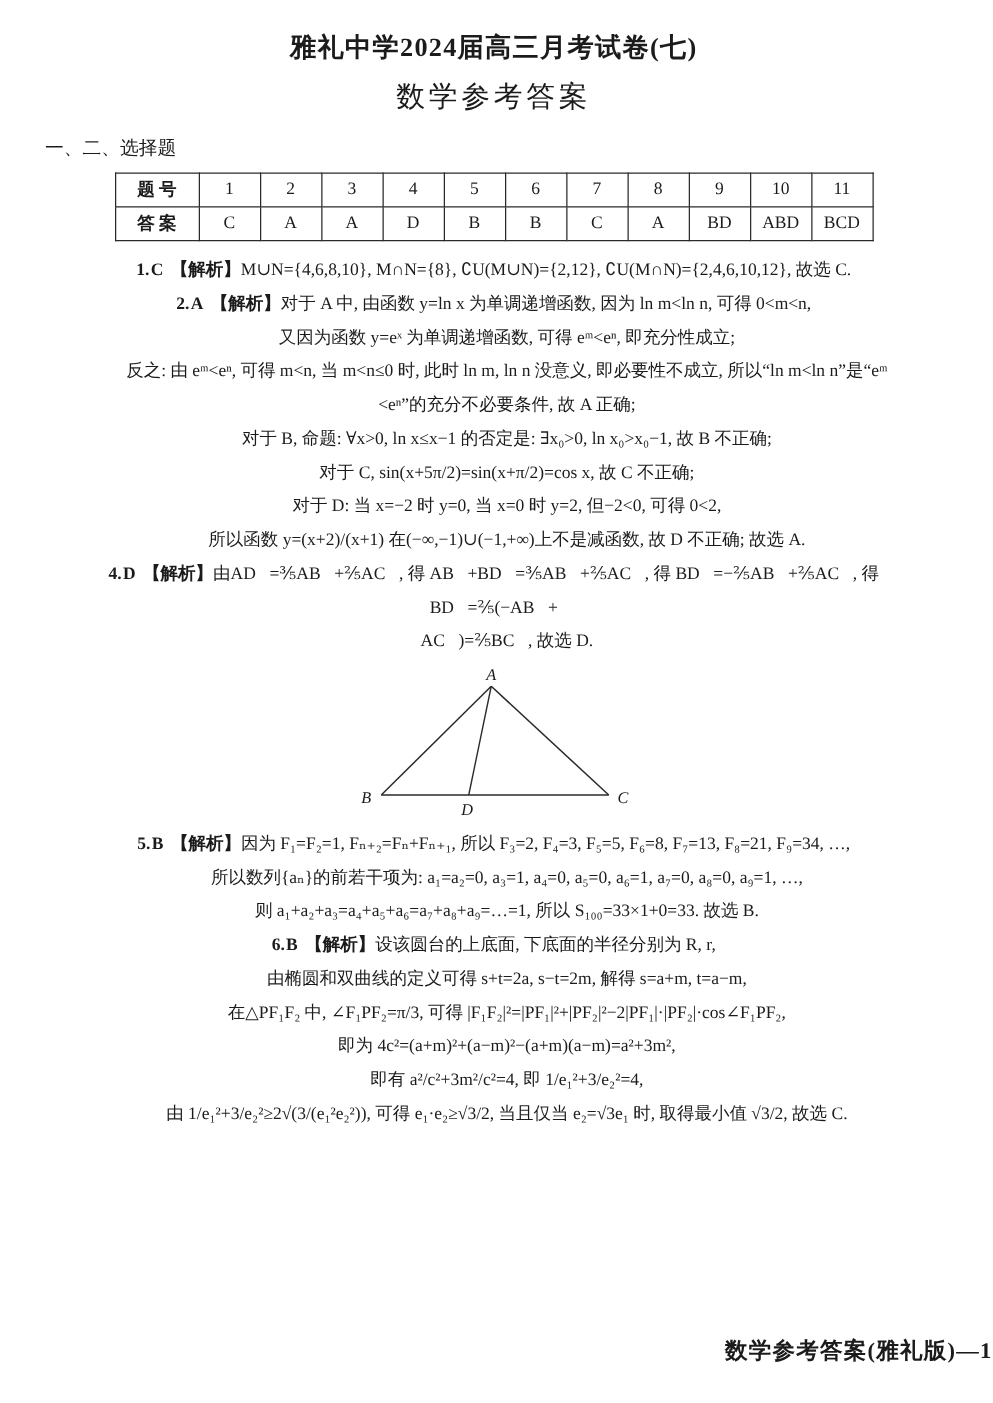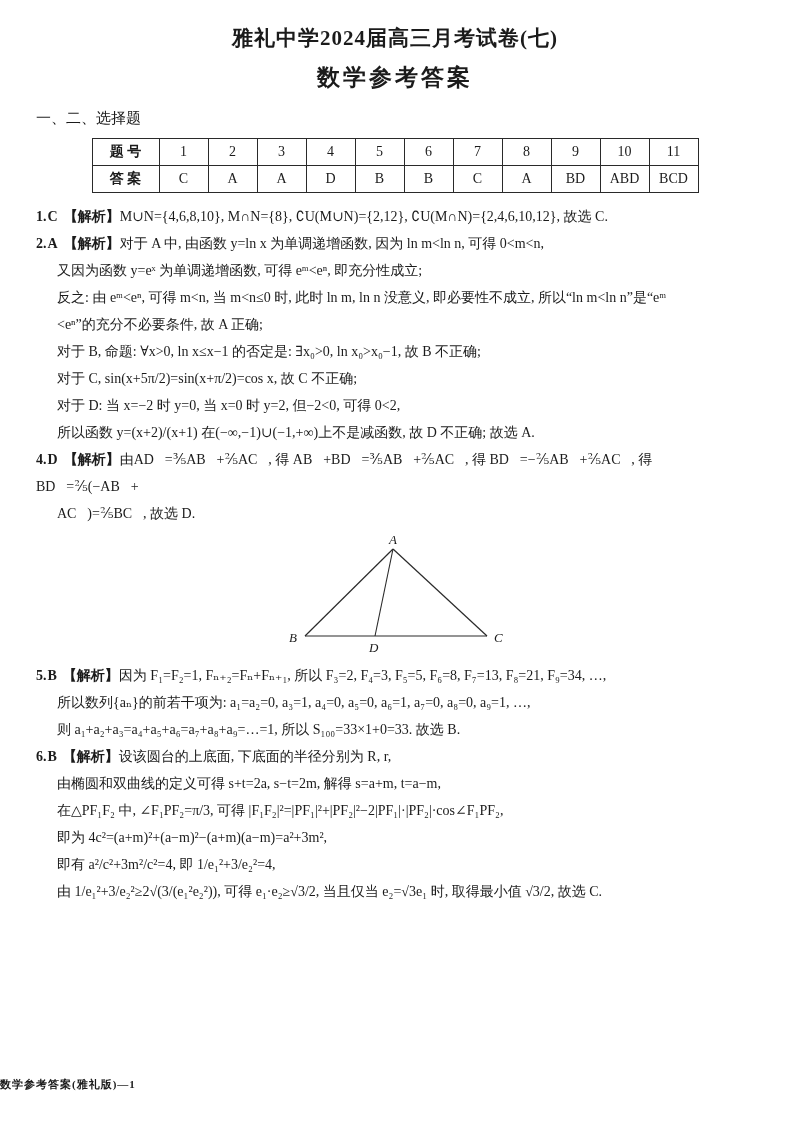--- a/index.html
+++ b/index.html
@@ -16,21 +16,21 @@
   .title {
     text-align:center;
     font-size:21px;
     font-weight:bold;
     letter-spacing:1px;
     margin-top:4px;
   }
   .subtitle {
     text-align:center;
     font-size:23px;
-    font-weight:bold;
+    font-weight:normal;
     letter-spacing:3px;
     margin-top:10px;
   }
   .section-label {
     font-size:15px;
     font-weight:normal;
     margin-top:16px;
   }
   table.answer-table {
     border-collapse:collapse;
@@ -42,21 +42,21 @@
     font-size:14px;
     height:24px;
     width:44px;
     padding:1px 2px;
   }
   table.answer-table td.hd {
     width:62px;
     font-weight:bold;
   }
   .solutions { margin-top:2px; }
-  .solution { font-size:14px; }
+  .solution { font-size:14px;text-align:center; }
   .line {
     line-height:27px;
     min-height:27px;
   }
   .cont-line { padding-left:21px; }
   .sol-num { font-weight:bold; }
   .sol-ans { font-weight:bold; padding:0 6px 0 1px; }
   .sol-tag { font-weight:bold; }
   .figure-wrap {
     width:260px;
@@ -66,22 +66,22 @@
   .tri-label {
     font-size:13px;
     font-style:italic;
     font-family:"Liberation Serif","DejaVu Serif",serif;
     fill:#1b1b1b;
   }
   .footer {
     position:absolute;
     left:0; right:0;
     bottom:30px;
-    text-align:left;
-    font-size:11px;
+    text-align:right;
+    font-size:18px;
     font-weight:bold;
     letter-spacing:1px;
   }
 </style>
 </head>
 <body>
 
 <div class="page">
 
   <div class="title">雅礼中学2024届高三月考试卷(七)</div>

